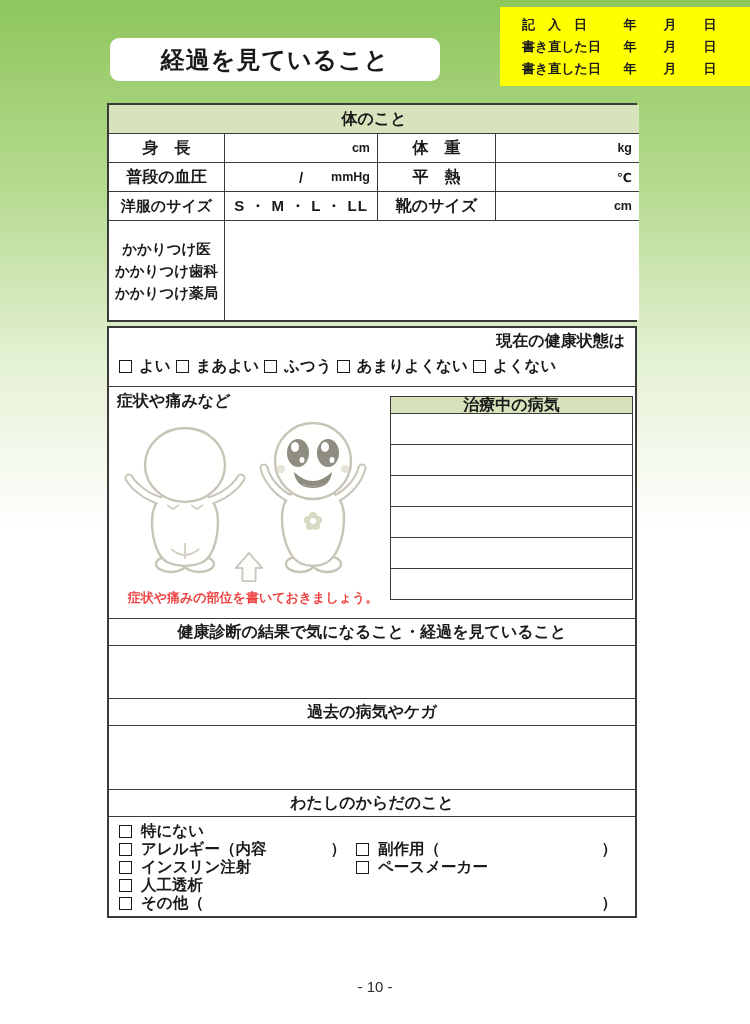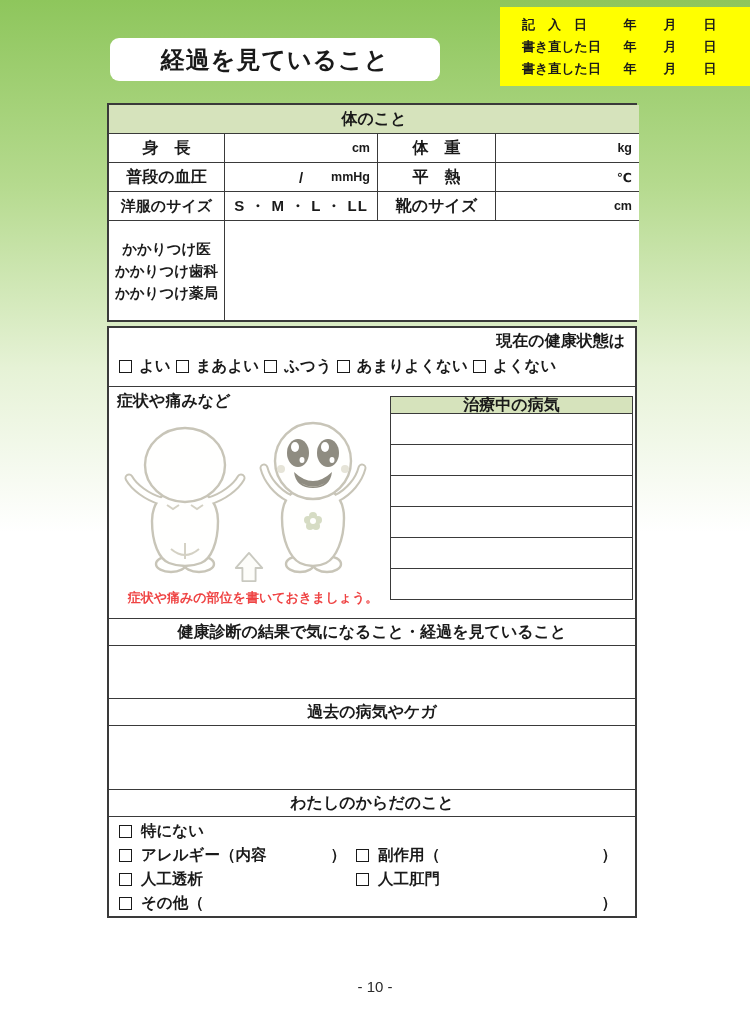--- a/index.html
+++ b/index.html
@@ -273,29 +273,35 @@
           <span class="closep">）</span>
         </span>
         <span class="c-right">
           <span class="cb"></span>
           <span>副作用（</span>
           <span class="sp"></span>
           <span class="closep">）</span>
         </span>
       </div>
 
-
       <div class="c-row">
         <span class="c-left">
           <span class="cb"></span>
+          <span>インスリン注射</span>
+        </span>
+        <span class="c-right">
+          <span class="cb"></span>
+          <span>ペースメーカー</span>
+        </span>
+      </div>
+
+      <div class="c-row">
+        <span class="c-left">
+          <span class="cb"></span>
           <span>人工透析</span>
-        </span>
-        <span class="c-right">
-          <span class="cb"></span>
-          <span>人工肛門</span>
         </span>
       </div>
 
       <div class="c-row">
         <span class="c-left grow">
           <span class="cb"></span>
           <span>その他（</span>
           <span class="sp"></span>
           <span class="closep">）</span>
         </span>

